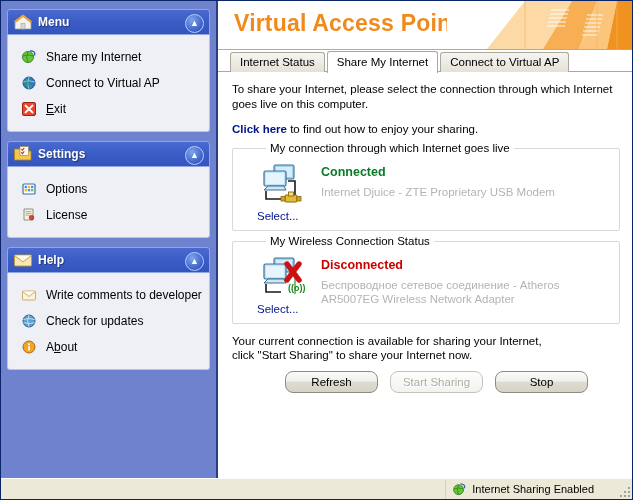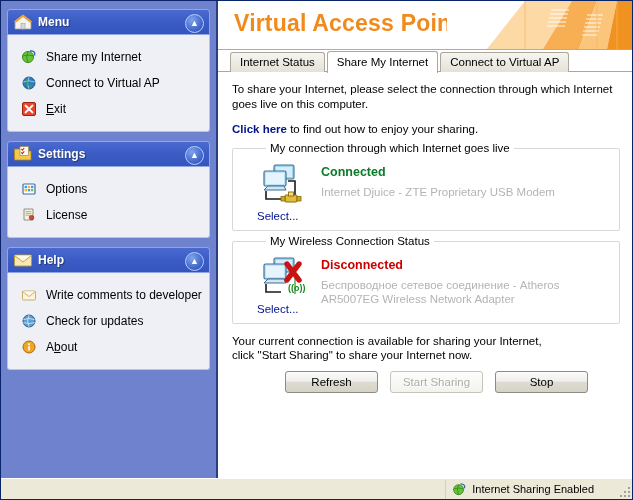--- a/index.html
+++ b/index.html
@@ -346,21 +346,21 @@
     align-items: center;
     gap: 0;
   }
   .btn {
     width: 93px;
     height: 22px;
     font-size: 11.5px;
     color: #000000;
     background: linear-gradient(to bottom, #fbfbfb 0%, #f0efec 45%, #dedbd2 52%, #d5d2c8 100%);
     border: 1px solid #8e8b80;
-    border-radius: 3px;
+    border-radius: 8px;
     display: flex; align-items: center; justify-content: center;
     cursor: pointer;
     box-sizing: border-box;
   }
   .btn.disabled {
     color: #aeaca4;
     background: linear-gradient(to bottom, #fdfdfd, #f3f2ef);
     border-color: #c6c3ba;
     text-shadow: 1px 1px 0 #ffffff;
     cursor: default;

